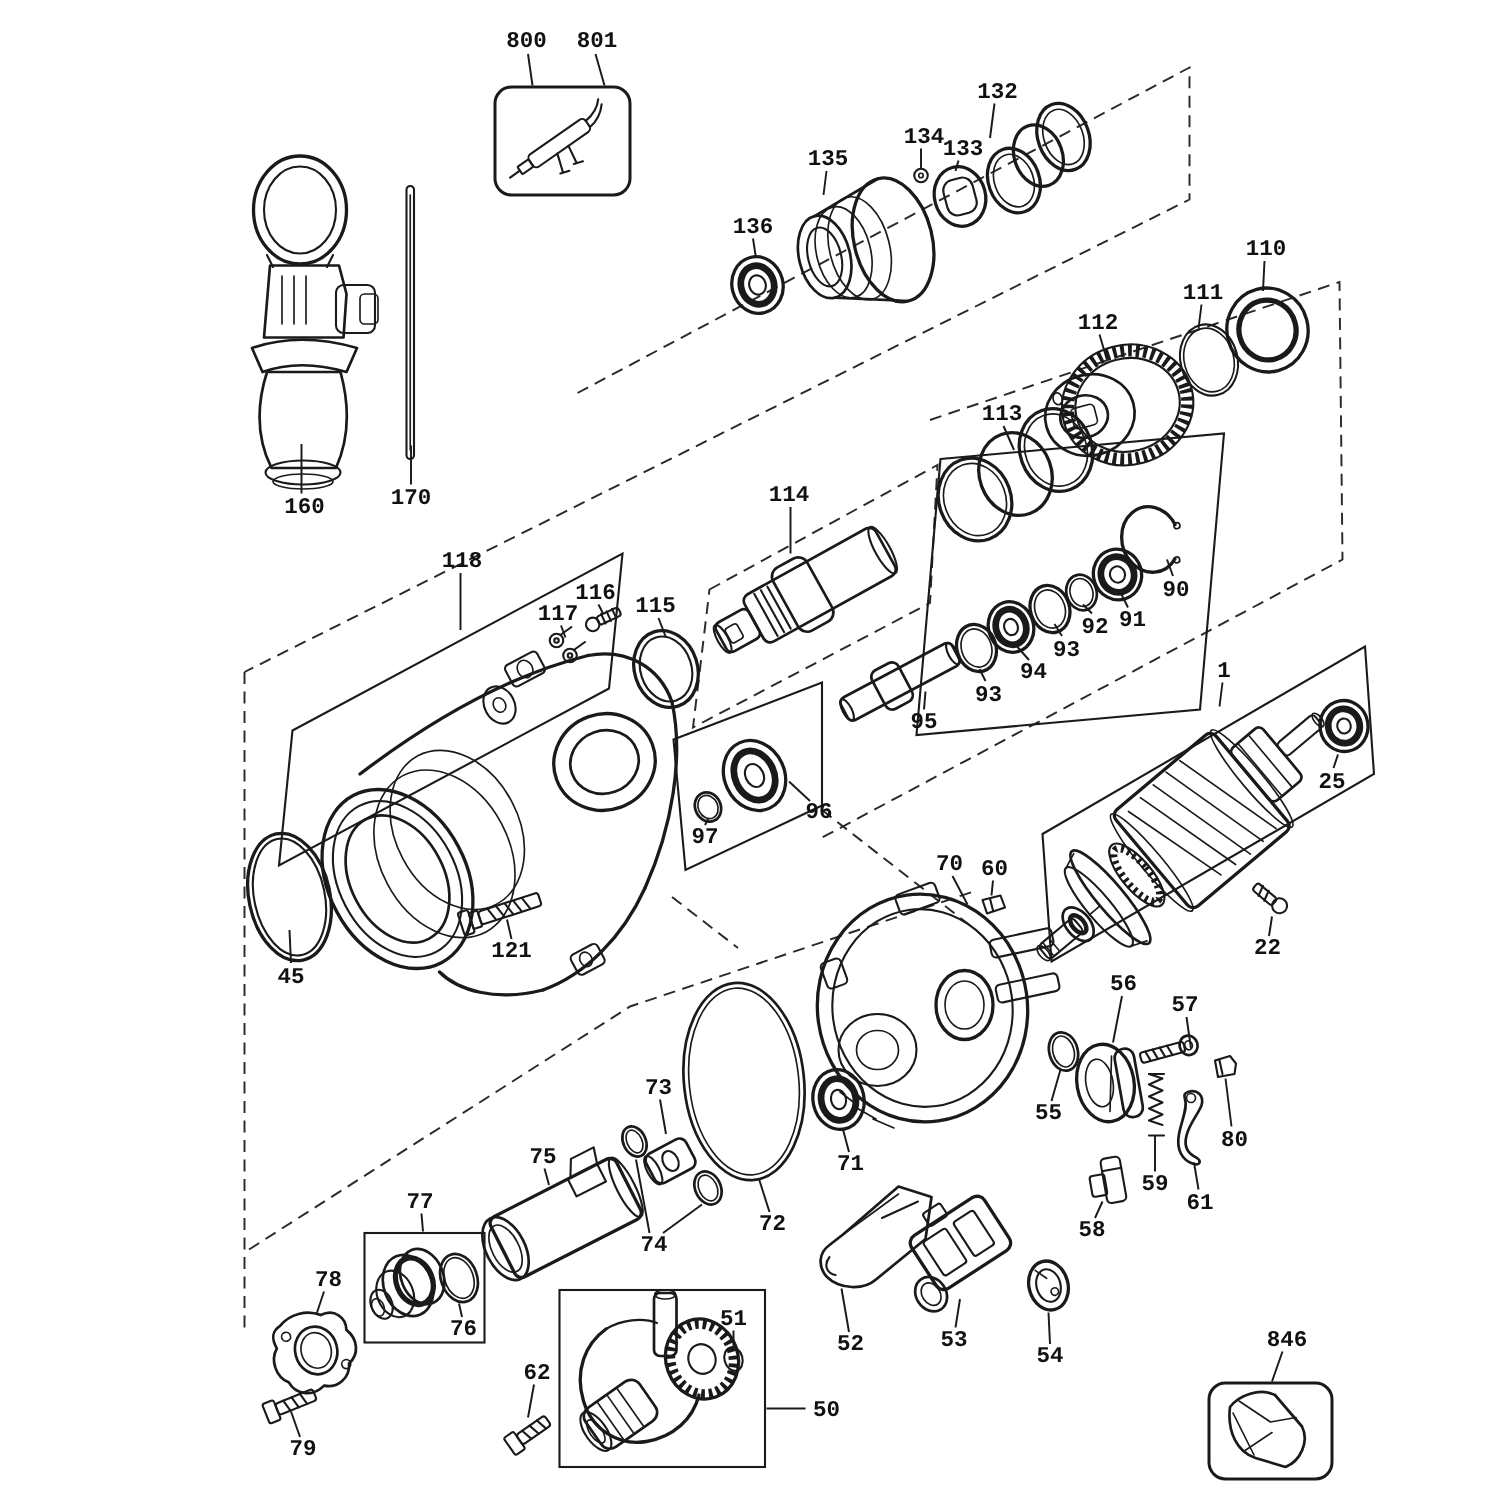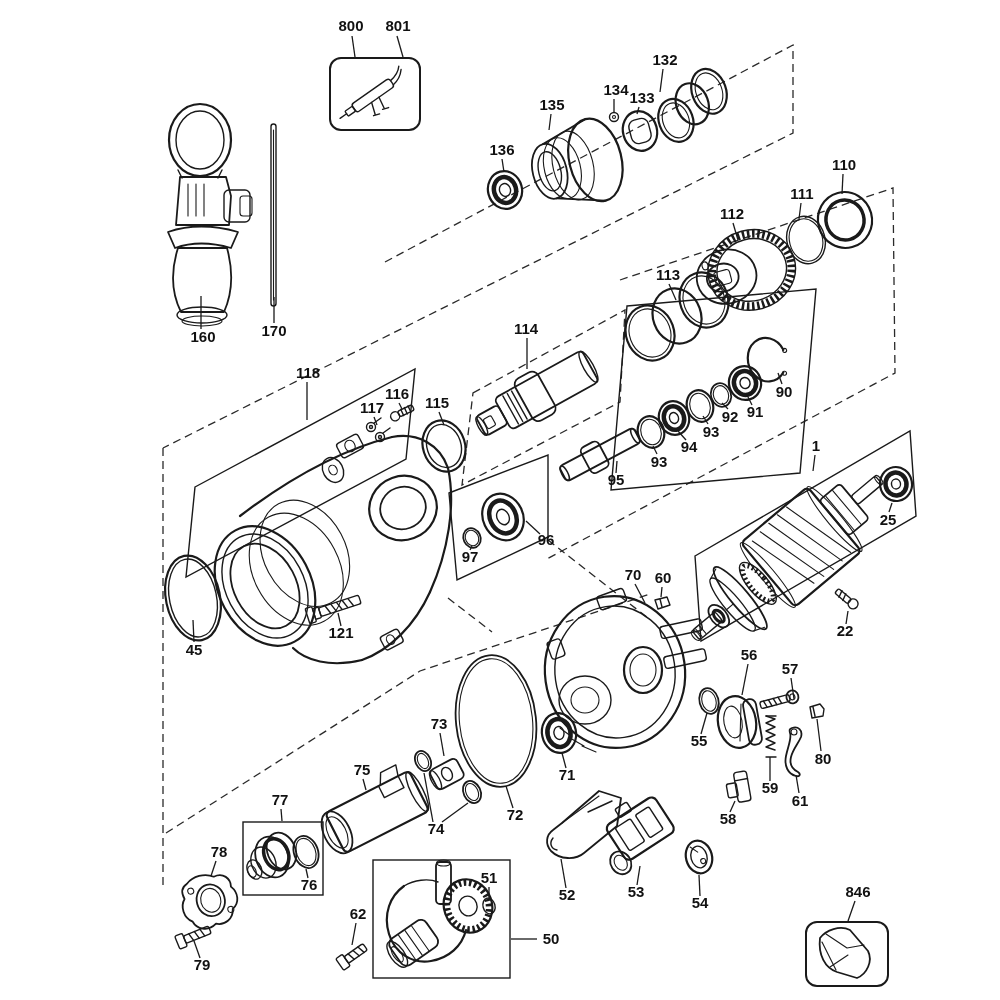--- a/index.html
+++ b/index.html
@@ -1,17 +1,17 @@
 <!DOCTYPE html>
 <html><head>
 <meta charset="utf-8">
 <style>
   html,body{margin:0;padding:0;background:#ffffff;}
   .stage{position:relative;width:1000px;height:1000px;background:#ffffff;overflow:hidden;
-         font-family:Liberation Sans, sans-serif;}
+         font-family:Liberation Mono, monospace;}
   svg{display:block;}
   svg *{vector-effect:none;}
   .part{stroke:#1a1a1a;fill:none;stroke-width:1.8;stroke-linecap:round;stroke-linejoin:round;}
   .thin{stroke-width:1.1;}
   .mid{stroke-width:1.4;}
   .thick{stroke-width:2.2;}
   .dark{stroke-width:4.5;}
   .leader{stroke:#1a1a1a;stroke-width:1.3;fill:none;}
   .dashline{stroke:#2a2a2a;stroke-width:1.3;fill:none;stroke-dasharray:8 5;}
   .solidbox{stroke:#1a1a1a;stroke-width:1.4;fill:none;}

